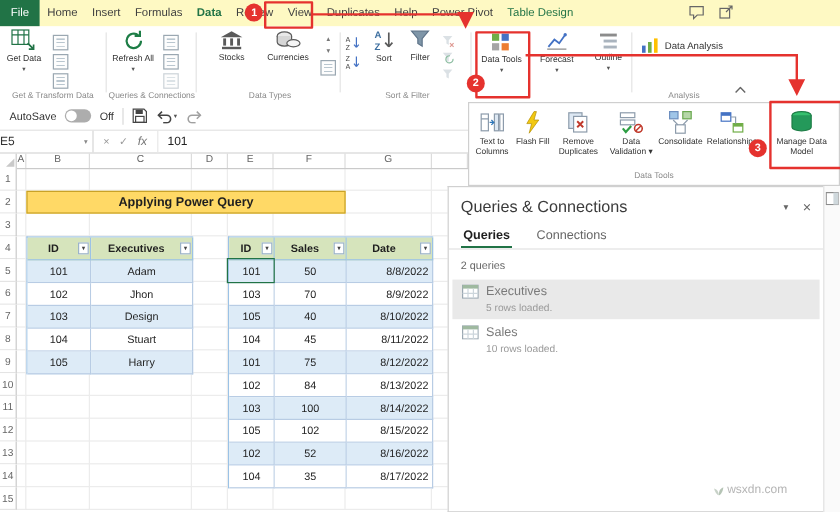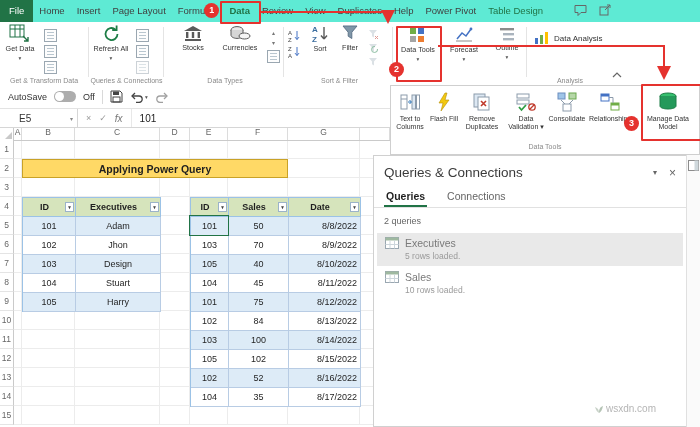--- a/index.html
+++ b/index.html
@@ -1,20 +1,20 @@
 <!DOCTYPE html>
 <html><head>
 <meta charset="utf-8">
 <style>
   html,body{margin:0;padding:0}
   body{width:700px;height:427px;position:relative;overflow:hidden;background:#fff;font-family:"Liberation Sans",sans-serif}
   #app{position:absolute;inset:0}
 
   
-  .menubar{position:absolute;top:0;left:0;width:700px;height:22px;display:flex;background:#5eead4;z-index:10}
+  .menubar{position:absolute;top:0;left:0;width:700px;height:22px;display:flex;background:#fef9c3;z-index:10}
   .menu-tab{font-size:9.5px;color:#404040;padding:0 6px;line-height:22px;white-space:nowrap;cursor:default}
   .menu-tab.file{background:#217346;color:#fff;padding:0 9px}
   .menu-tab.active{color:#217346;font-weight:bold}
   .menu-tab.contextual{color:#217346}
   .mb-icons{position:absolute;left:574px;top:4px;display:flex;gap:12px;z-index:11}
 
   
   .ribbon{position:absolute;top:22px;left:0;width:700px;height:63px;background:#fff;border-bottom:1px solid #d6d6d6;z-index:10}
   .rsep{position:absolute;top:5px;height:50px;width:1px;background:#e4e4e4}
   .rgroup-label{position:absolute;bottom:1px;font-size:7px;color:#8a8a8a;text-align:center;white-space:nowrap}
@@ -32,21 +32,21 @@
   
   .qat{position:absolute;top:85px;left:0;width:390px;height:23px;display:flex;align-items:center;gap:7px;padding-left:8px;background:#fff;z-index:10}
   .qat-autosave,.qat-off{font-size:9px;color:#333}
   .toggle{width:22px;height:11px;border-radius:6px;background:#adadad;position:relative;display:inline-block}
   .knob{position:absolute;left:1px;top:1px;width:9px;height:9px;border-radius:50%;background:#fff}
   .qat-sep{width:1px;height:14px;background:#d9d9d9}
   .qat-btn{display:inline-flex;align-items:center;gap:1px}
 
   
   .frow{position:absolute;top:108px;left:0;width:390px;height:18px;background:#fff;border-top:1px solid #e3e3e3;border-bottom:1px solid #d6d6d6;display:flex;align-items:center;z-index:10}
-  .namebox{width:78px;height:100%;box-sizing:border-box;border-right:1px solid #d6d6d6;display:flex;align-items:center;font-size:10px;color:#333;padding-left:19px}
+  .namebox{width:78px;height:100%;box-sizing:border-box;border-right:1px solid #d6d6d6;display:flex;align-items:center;font-size:10px;color:#333;padding-left:0}
   .nb-caret{margin-left:auto;margin-right:4px;font-size:6px;color:#888}
   .fx-area{display:flex;align-items:center;gap:8px;padding:0 8px;border-right:1px solid #e8e8e8;height:100%}
   .fxi{font-size:9px;color:#999}
   .fxi.fx{font-style:italic;font-size:10px;color:#777}
   .fvalue{font-size:10px;color:#222;padding-left:8px}
 
   
   .sheet{position:absolute;left:0;top:126px;width:390px;height:301px;background:#fff;overflow:hidden;z-index:5}
   .colhdr{position:absolute;left:0;top:0;height:14px;display:flex;z-index:2;background:#fff;border-bottom:1px solid #cacaca;width:390px}
   .corner{width:14px;box-sizing:border-box;border-right:1px solid #cacaca;position:relative}
@@ -98,21 +98,20 @@
 </style>
 </head>
 <body>
 
 <div id="app">
 
   <div class="menubar">
       <div class="menu-tab file">File</div>
       <div class="menu-tab">Home</div>
       <div class="menu-tab">Insert</div>
-      <div class="menu-tab">Page Layout</div>
       <div class="menu-tab">Formulas</div>
       <div class="menu-tab active">Data</div>
       <div class="menu-tab">Review</div>
       <div class="menu-tab">View</div>
       <div class="menu-tab">Duplicates</div>
       <div class="menu-tab">Help</div>
       <div class="menu-tab">Power Pivot</div>
       <div class="menu-tab contextual">Table Design</div>
     </div>
   <div class="mb-icons">

